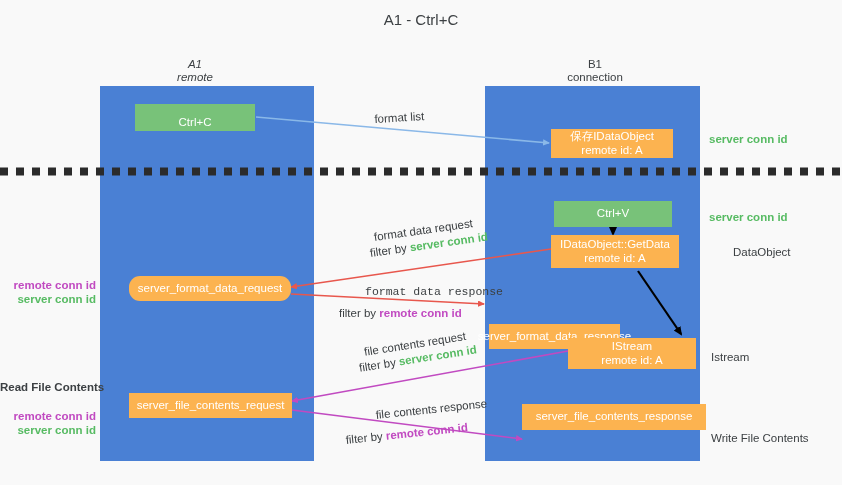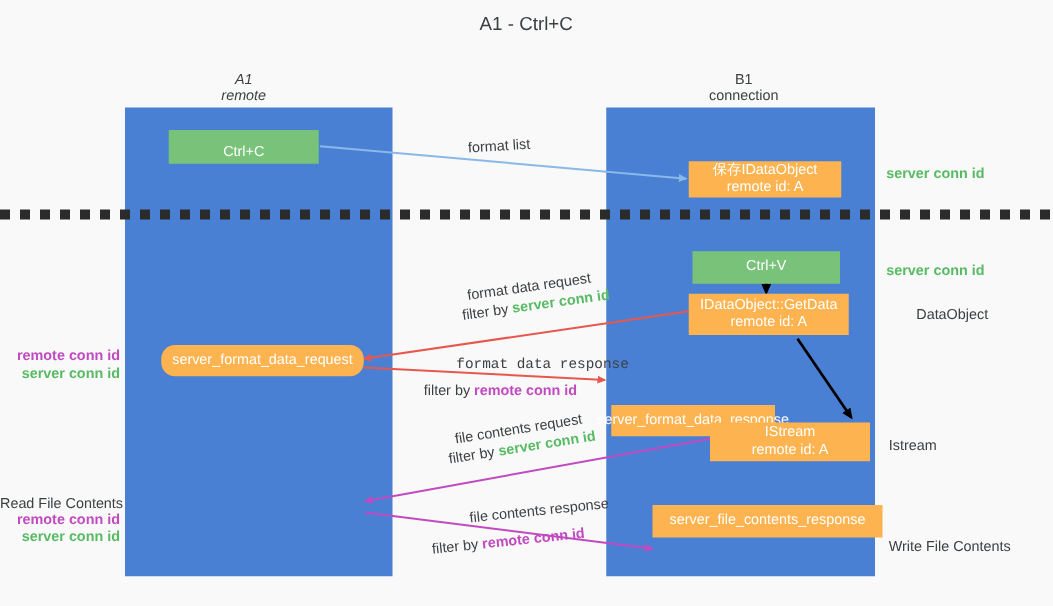--- a/index.html
+++ b/index.html
@@ -162,20 +162,23 @@
 
   <div class="node orange" style="left:489px; top:288px; width:131px; height:25px;margin-top:36px;">
     <span>server_format_data_response</span>
   </div>
 
   <div class="node orange" style="left:568px; top:338px; width:128px; height:31px;">
     <span>IStream</span>
     <span>remote id: A</span>
   </div>
 
+  <div class="node orange" style="left:129px; top:393px; width:163px; height:25px;">
+    <span>server_file_contents_request</span>
+  </div>
 
   <div class="node orange" style="left:522px; top:404px; width:184px; height:26px;">
     <span>server_file_contents_response</span>
   </div>
 
   <div class="lbl rot" style="left:374px; top:112px; transform: rotate(-3.5deg);">format list</div>
 
   <div class="lbl rot" style="left:373px; top:230px; transform: rotate(-8deg);">format data request</div>
   <div class="lbl rot" style="left:369px; top:246px; transform: rotate(-8deg);">
     <span>filter by </span><span class="lbl green" style="position:static;">server conn id</span>
@@ -192,21 +195,21 @@
   </div>
 
   <div class="lbl rot" style="left:375px; top:408px; transform: rotate(-6deg);">file contents response</div>
   <div class="lbl rot" style="left:345px; top:433px; transform: rotate(-6deg);">
     <span>filter by </span><span class="lbl purple" style="position:static;">remote conn id</span>
   </div>
 
   <div class="lbl purple right" style="left:0px; top:278px; width:96px;">remote conn id</div>
   <div class="lbl green right" style="left:0px; top:292px; width:96px;">server conn id</div>
 
-  <div class="lbl right" style="left:0px; top:396px; width:98px;">Read File Contents</div>
+  <div class="lbl right" style="left:0px; top:380px; width:98px;font-weight:bold;">Read File Contents</div>
   <div class="lbl purple right" style="left:0px; top:409px; width:96px;">remote conn id</div>
   <div class="lbl green right" style="left:0px; top:423px; width:96px;">server conn id</div>
 
   <div class="lbl green" style="left:709px; top:132px;">server conn id</div>
   <div class="lbl green" style="left:709px; top:210px;">server conn id</div>
   <div class="lbl" style="left:711px; top:245px;margin-left:22px;">DataObject</div>
   <div class="lbl" style="left:711px; top:350px;">Istream</div>
   <div class="lbl" style="left:711px; top:431px;">Write File Contents</div>
 
 </div>

